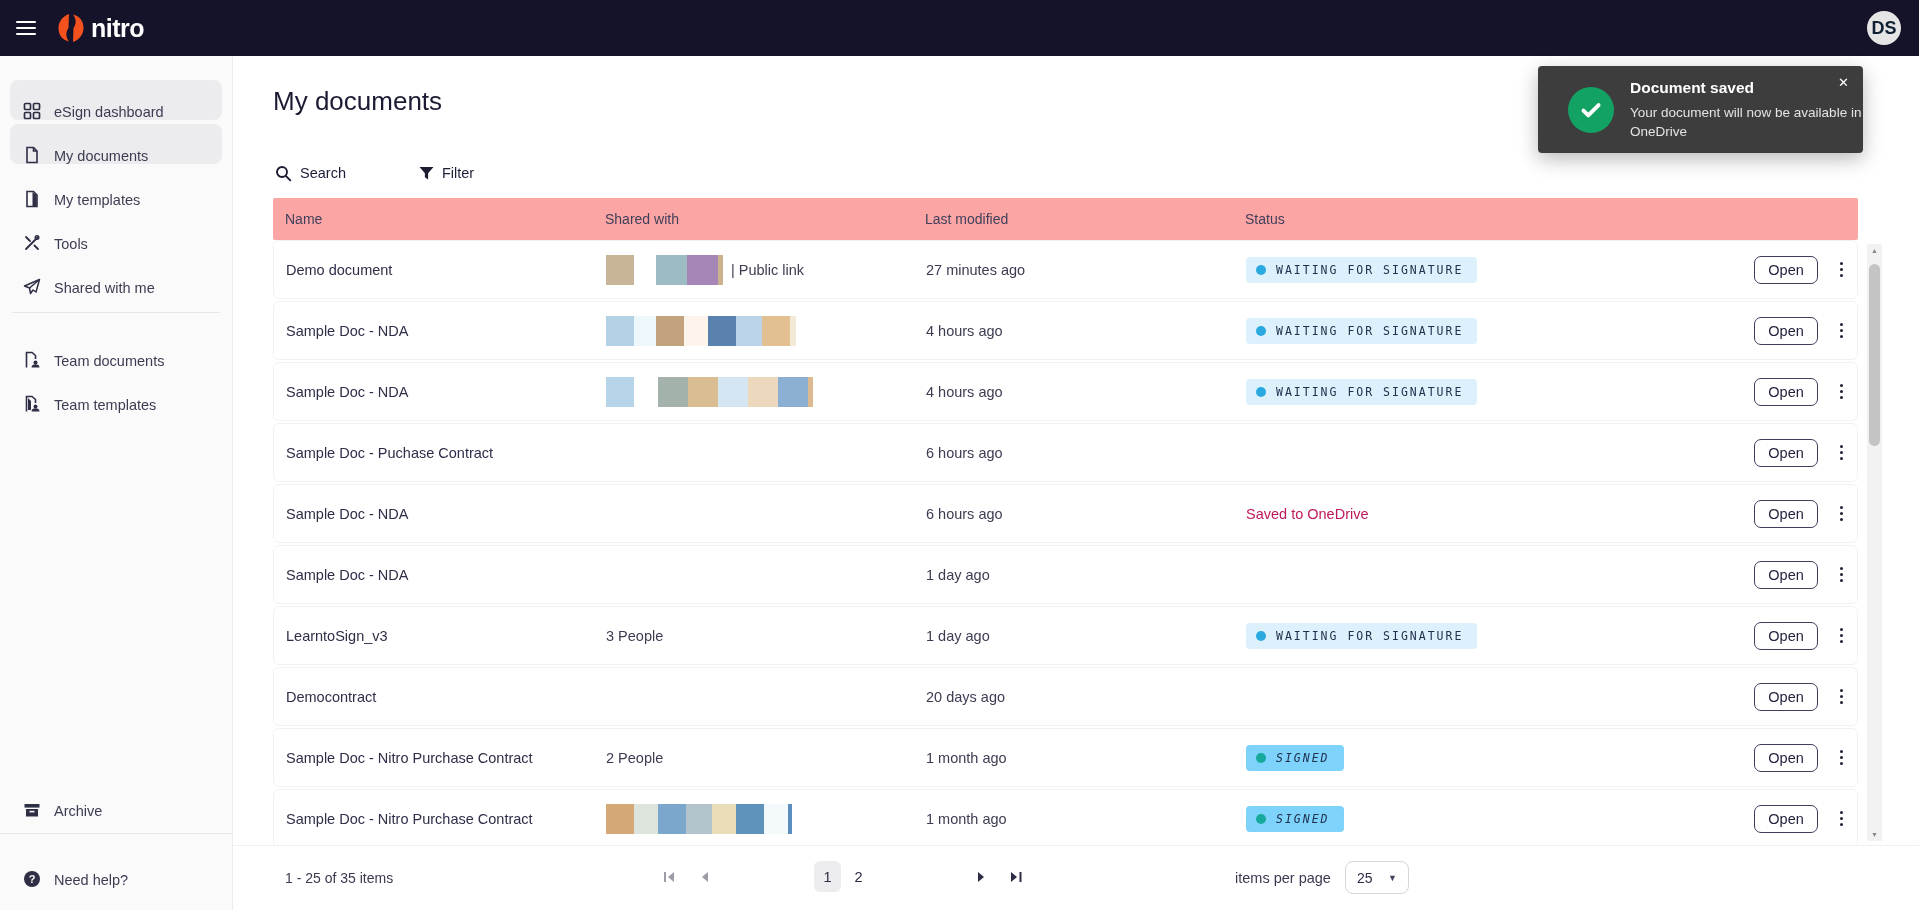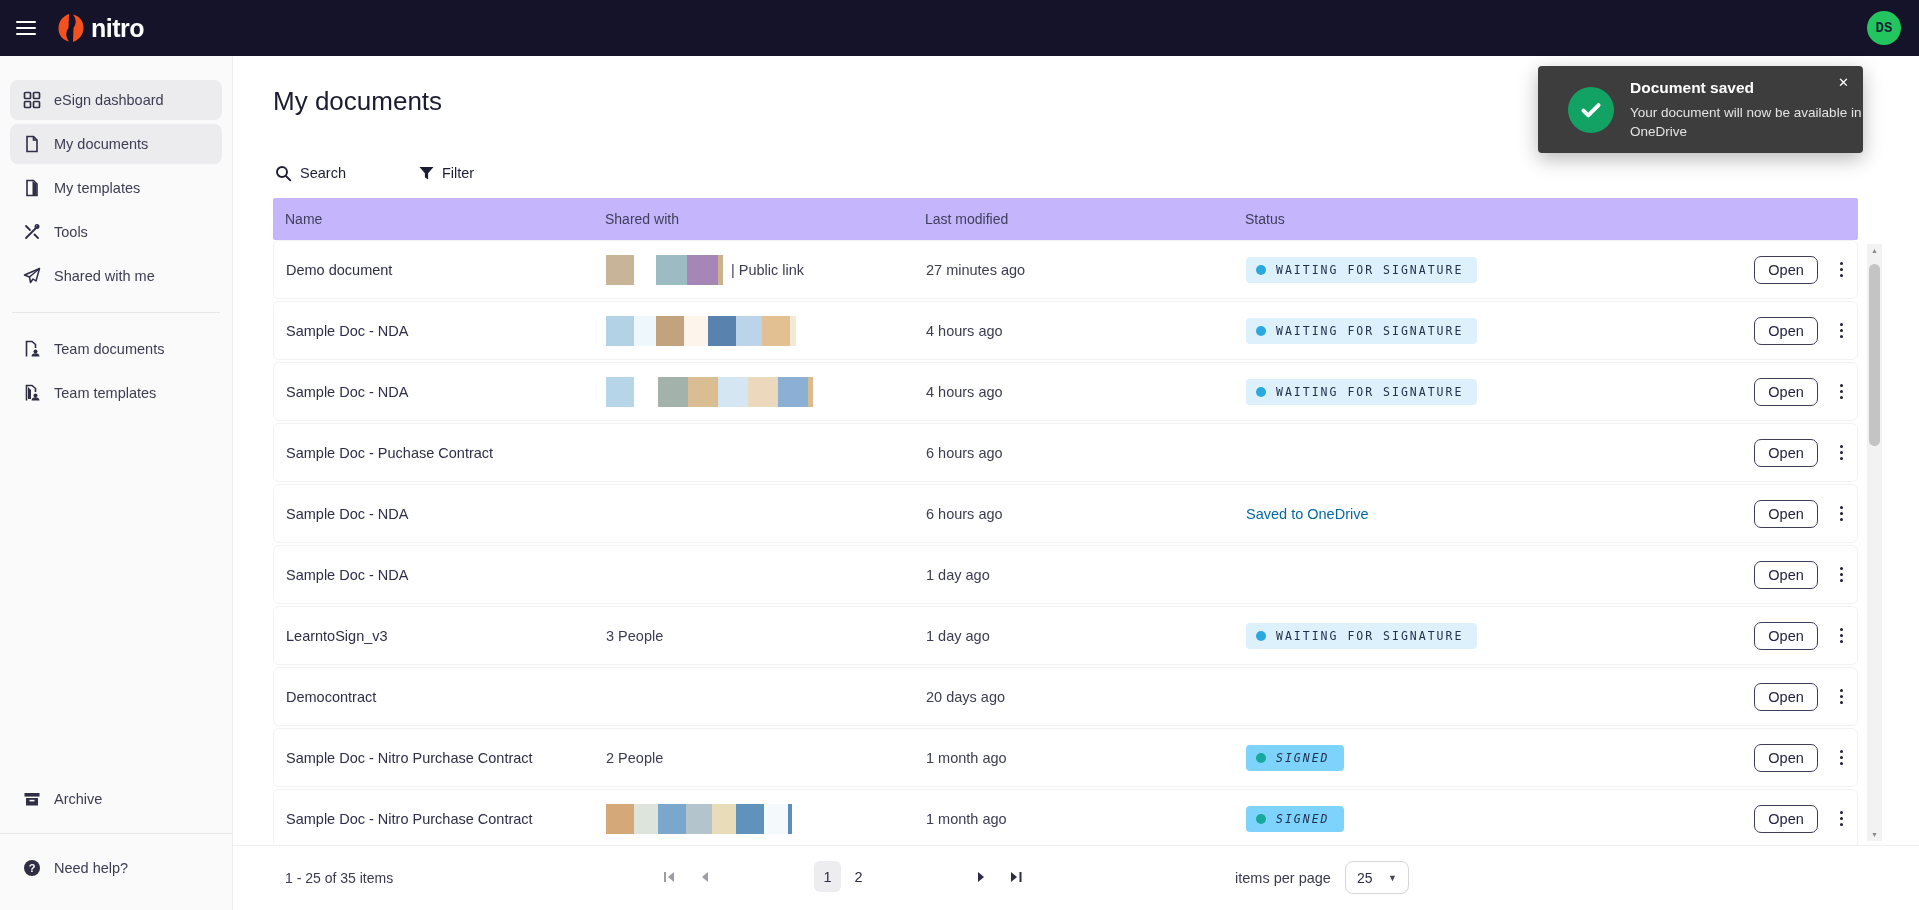--- a/index.html
+++ b/index.html
@@ -7,57 +7,57 @@
   body { font-family:"Liberation Sans","DejaVu Sans",sans-serif; background:#fff; color:#2e2e48; }
   .app { width:1919px; height:910px; display:flex; flex-direction:column; position:relative; }
 
   
   .topbar { height:56px; background:#14132a; display:flex; align-items:center; flex:0 0 56px; padding:0 18px 0 16px; }
   .hamburger { width:20px; display:flex; flex-direction:column; gap:4px; cursor:pointer; margin-right:22px; }
   .hamburger span { display:block; height:2px; background:#fff; border-radius:1px; }
   .brand { display:flex; align-items:center; gap:7px; }
   .brand-text { color:#fff; font-size:25px; font-weight:700; letter-spacing:-0.5px; }
   .topbar-spacer { flex:1; }
-  .avatar { width:34px; height:34px; border-radius:50%; background:#22c55e; color:#102033; font-size:14px; font-weight:700; display:flex; align-items:center; justify-content:center; cursor:pointer;font-family:Liberation Mono, monospace; }
+  .avatar { width:34px; height:34px; border-radius:50%; background:#e5e5e5; color:#102033; font-size:18px; font-weight:700; display:flex; align-items:center; justify-content:center; cursor:pointer; }
 
   
   .body { flex:1; display:flex; min-height:0; }
   .sidebar { width:233px; background:#fafafb; border-right:1px solid #ededf0; display:flex; flex-direction:column; padding-top:22px; flex:0 0 233px; }
-  .side-item { height:40px; margin:2px 10px; border-radius:8px; display:flex; align-items:center; gap:13px; padding:0 13px; color:#3c3c52; font-size:14.5px; cursor:pointer; white-space:nowrap; }
+  .side-item { height:40px; margin:2px 10px; border-radius:8px; display:flex; align-items:flex-end; gap:13px; padding:0 13px; color:#3c3c52; font-size:14.5px; cursor:pointer; white-space:nowrap; }
   .side-item.active { background:#ececef; }
   .side-item .icn { width:18px; height:18px; display:flex; align-items:center; justify-content:center; flex:0 0 18px; }
   .side-div { height:1px; background:#e6e6e9; margin:14px 12px; }
   .side-div.full { margin:12px 0; }
   .side-spacer { flex:1; }
   .help-circle { width:16px; height:16px; border-radius:50%; background:#2e2e45; color:#fafafb; font-size:11px; font-weight:700; display:flex; align-items:center; justify-content:center; }
 
   
   .main { flex:1; display:flex; flex-direction:column; min-width:0; background:#fff; position:relative; }
   .page-title { font-size:26px; font-weight:500; color:#1b1b33; margin:30px 0 0 40px; height:32px; }
   .toolbar { display:flex; align-items:center; gap:73px; margin:44px 0 0 42px; height:22px; }
   .tool-btn { display:flex; align-items:center; gap:8px; font-size:14.5px; color:#1e1e38; cursor:pointer; }
 
   .table-zone { flex:1; min-height:0; margin:14px 61px 0 40px; display:flex; flex-direction:column; position:relative; }
-  .thead { display:grid; grid-template-columns:320px 320px 320px 1fr 150px; align-items:center; height:42px; background:#c4b5fd; border-radius:2px; padding-left:12px; flex:0 0 42px; }
+  .thead { display:grid; grid-template-columns:320px 320px 320px 1fr 150px; align-items:center; height:42px; background:#fca5a5; border-radius:2px; padding-left:12px; flex:0 0 42px; }
   .th { font-size:14px; color:#3f3f5a; }
   .rows-viewport { flex:1; overflow:hidden; }
   .trow { display:grid; grid-template-columns:320px 320px 320px 1fr 150px; align-items:center; height:59px; margin-bottom:2px; background:#fff; border:1px solid #f2f2f5; border-radius:6px; padding-left:12px; }
   .cell { font-size:14.5px; color:#3c3c52; display:flex; align-items:center; min-width:0; }
   .cell.name { color:#2e2e48; }
   .avatars { display:flex; align-items:center; height:30px; }
   .av { display:inline-block; height:30px; }
   .av.gap { background:transparent !important; }
   .shared-suffix, .shared-text { font-size:14.5px; color:#3c3c52; margin-left:8px; white-space:nowrap; }
   .badge { display:inline-flex; align-items:center; gap:10px; padding:6px 14px 6px 10px; border-radius:4px; font-family:"DejaVu Sans Mono",monospace; font-size:11.5px; letter-spacing:2px; color:#22304d; white-space:nowrap; }
   .badge .dot { width:10px; height:10px; border-radius:50%; }
   .badge.waiting { background:#ddf1fc;text-align:right; }
   .badge.waiting .dot { background:#29a9e0; }
   .badge.signed { background:#7dd3fc;font-style:italic; }
   .badge.signed .dot { background:#17a99b; }
-  .status-text { font-size:14.5px; color:#0369a1; }
+  .status-text { font-size:14.5px; color:#be185d; }
   .cell.actions { justify-content:flex-end; gap:16px; padding-right:8px; }
   .open-btn { background:#fff; border:1px solid #3d3d5c; border-radius:7px; padding:5px 13px; font-size:14.5px; color:#23233f; cursor:pointer; font-family:inherit; }
   .kebab { display:flex; flex-direction:column; gap:2.5px; padding:4px 6px; cursor:pointer; }
   .kdot { width:3.2px; height:3.2px; border-radius:50%; background:#1f1f33; }
 
   
   .vscroll { position:absolute; right:-24px; top:46px; bottom:4px; width:15px; background:#f2f2f2; display:flex; flex-direction:column; align-items:center; cursor:pointer; }
   .sb-arrow { font-size:7px; color:#8a8a8a; height:13px; display:flex; align-items:center; justify-content:center; flex:0 0 13px; }
   .sb-thumb { width:11px; height:182px; margin-top:7px; background:#c4c4c4; border-radius:6px; }
   .sb-spacer { flex:1; }

